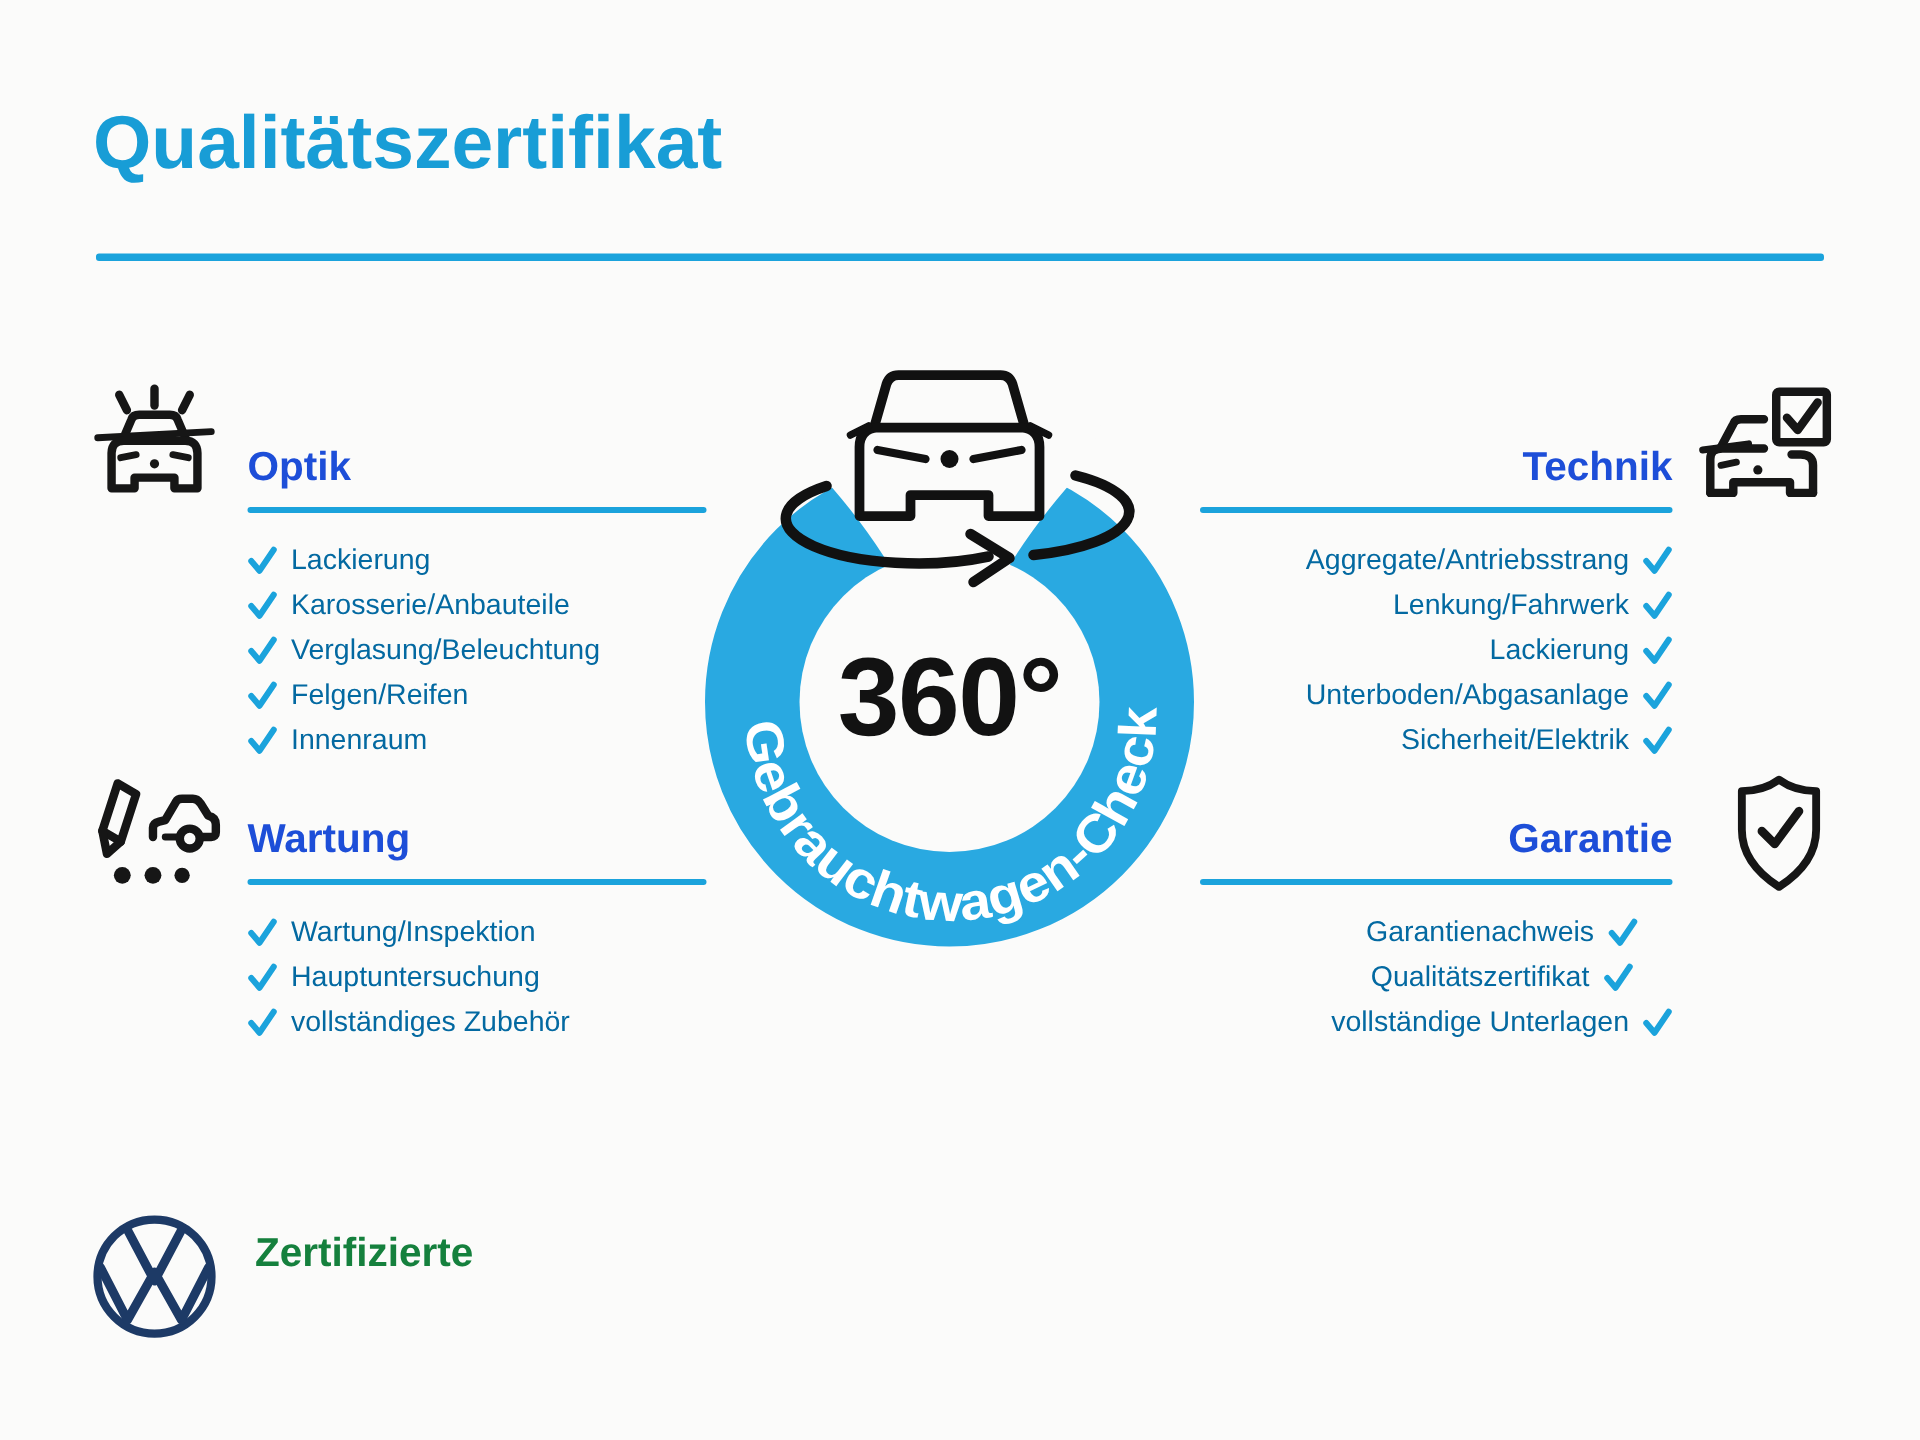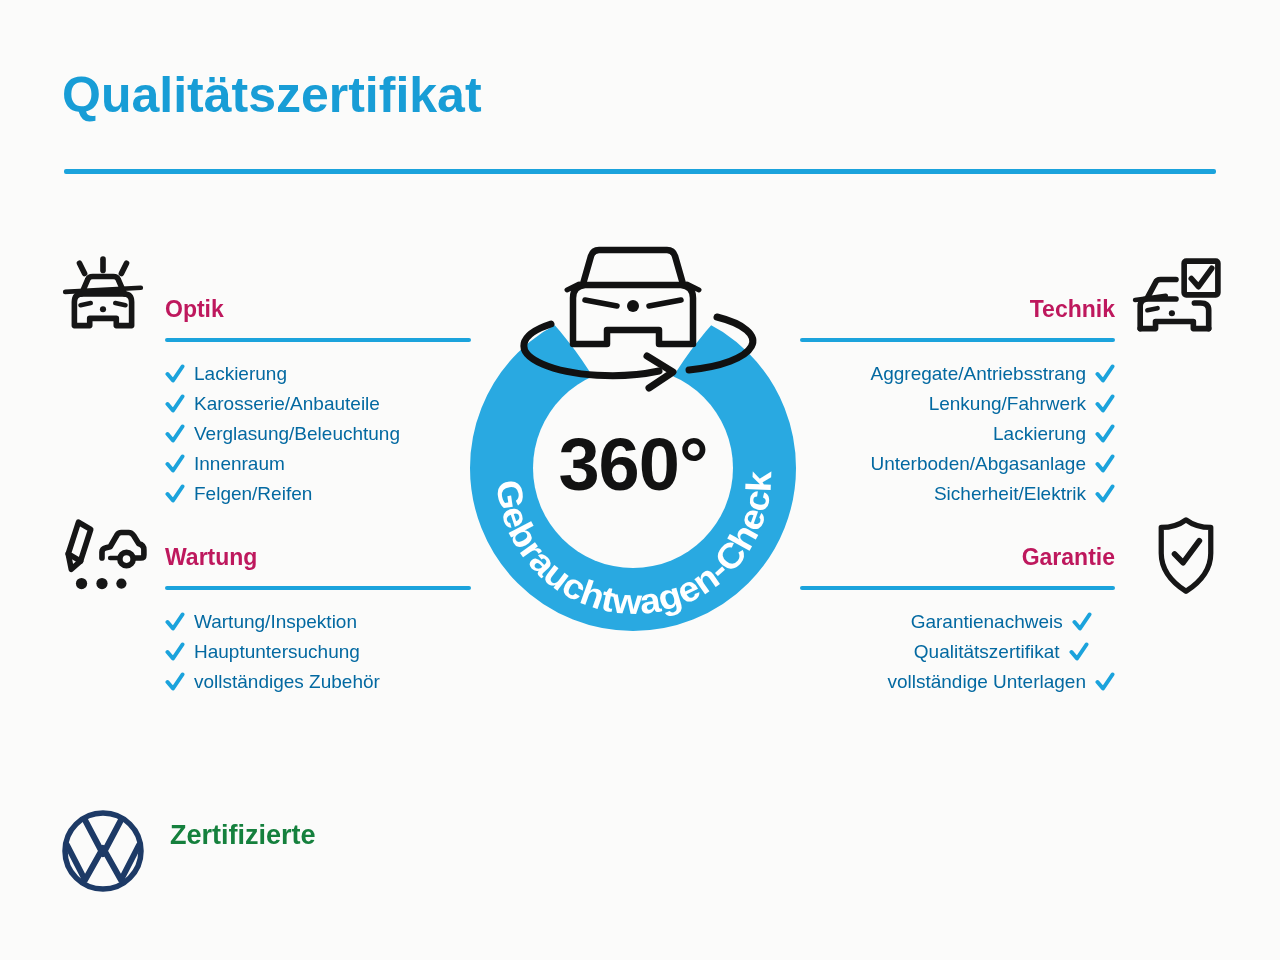--- a/index.html
+++ b/index.html
@@ -2,21 +2,21 @@
 <html><head>
 <meta charset="utf-8">
 <style>
   html,body{margin:0;padding:0;}
   body{width:1280px;height:960px;background:#fbfbfa;font-family:"Liberation Sans",sans-serif;}
   .page{position:relative;width:1280px;height:960px;overflow:hidden;background:#fbfbfa;text-decoration:underline;}
 
   .title{position:absolute;left:62px;top:66px;font-size:50px;font-weight:bold;color:#189dd6;letter-spacing:0;}
   .top-rule{position:absolute;left:64px;top:169px;width:1152px;height:5px;background:#1ba3dc;border-radius:2px;}
 
-  .sec-head{position:absolute;font-size:23px;font-weight:bold;color:#be185d;white-space:nowrap;}
+  .sec-head{position:absolute;font-size:27px;font-weight:bold;color:#1d4ed8;white-space:nowrap;}
   .sec-head.right{text-align:center;}
   .rule{position:absolute;height:4px;background:#1ba3dc;border-radius:2px;}
 
   .list{position:absolute;display:flex;flex-direction:column;margin:0;padding:0;list-style:none;}
   .list .row{height:30px;display:flex;align-items:center;gap:9px;font-size:19px;color:#0369a1;white-space:nowrap;}
   .list.rightside{align-items:flex-end;}
   .chk{width:20px;height:20px;display:inline-flex;align-items:center;justify-content:center;flex:0 0 auto;}
 
   .icon{position:absolute;}
   .icon svg{display:block;width:100%;height:100%;}
@@ -74,29 +74,29 @@
           </svg>
         </span>
       <span class="lbl">Verglasung/Beleuchtung</span>
       </li>
     <li class="row">
       <span class="chk">
           <svg viewBox="0 0 20 20" width="20" height="20">
             <path d="M2.5 10 L8 16.5 L17.5 2.5" fill="none" stroke="#1ba3dc" stroke-width="4" stroke-linecap="round" stroke-linejoin="round"></path>
           </svg>
         </span>
+      <span class="lbl">Felgen/Reifen</span>
+      </li>
+    <li class="row">
+      <span class="chk">
+          <svg viewBox="0 0 20 20" width="20" height="20">
+            <path d="M2.5 10 L8 16.5 L17.5 2.5" fill="none" stroke="#1ba3dc" stroke-width="4" stroke-linecap="round" stroke-linejoin="round"></path>
+          </svg>
+        </span>
       <span class="lbl">Innenraum</span>
-      </li>
-    <li class="row">
-      <span class="chk">
-          <svg viewBox="0 0 20 20" width="20" height="20">
-            <path d="M2.5 10 L8 16.5 L17.5 2.5" fill="none" stroke="#1ba3dc" stroke-width="4" stroke-linecap="round" stroke-linejoin="round"></path>
-          </svg>
-        </span>
-      <span class="lbl">Felgen/Reifen</span>
       </li>
   </ul>
 
   <div class="icon" style="left:57px;top:511px;width:92px;height:92px;">
     <svg viewBox="0 0 90 90" fill="none" stroke="#161616" stroke-width="5.5" stroke-linecap="round" stroke-linejoin="round">
       <path d="M21 11 L33 18 L23 49 L11 42 Z"></path>
       <path d="M23 49 L14 57 L11 42"></path>
       <path d="M44 46 V40 Q44 37 48 36 L52 35 L59 23 Q60 21 63 21 H70 Q73 21 75 24 L80 32 Q85 33 85 38 V43 Q85 46 82 46 H76"></path>
       <path d="M60 46 H52" stroke-width="4.5"></path>
       <circle cx="68" cy="47" r="6.5"></circle>

